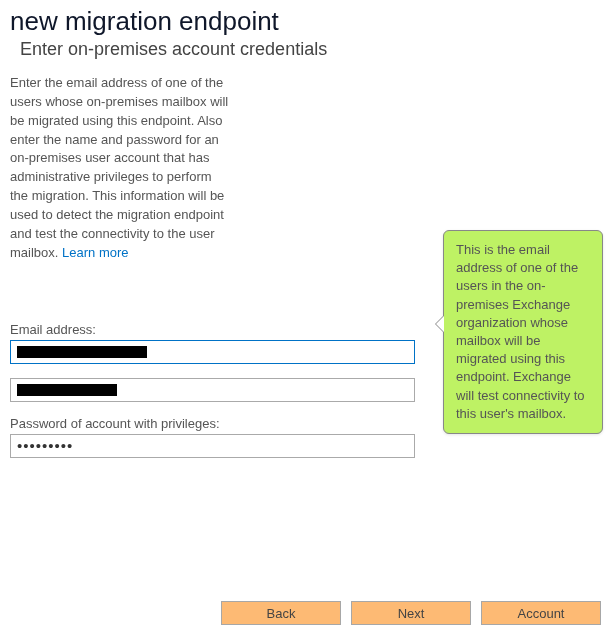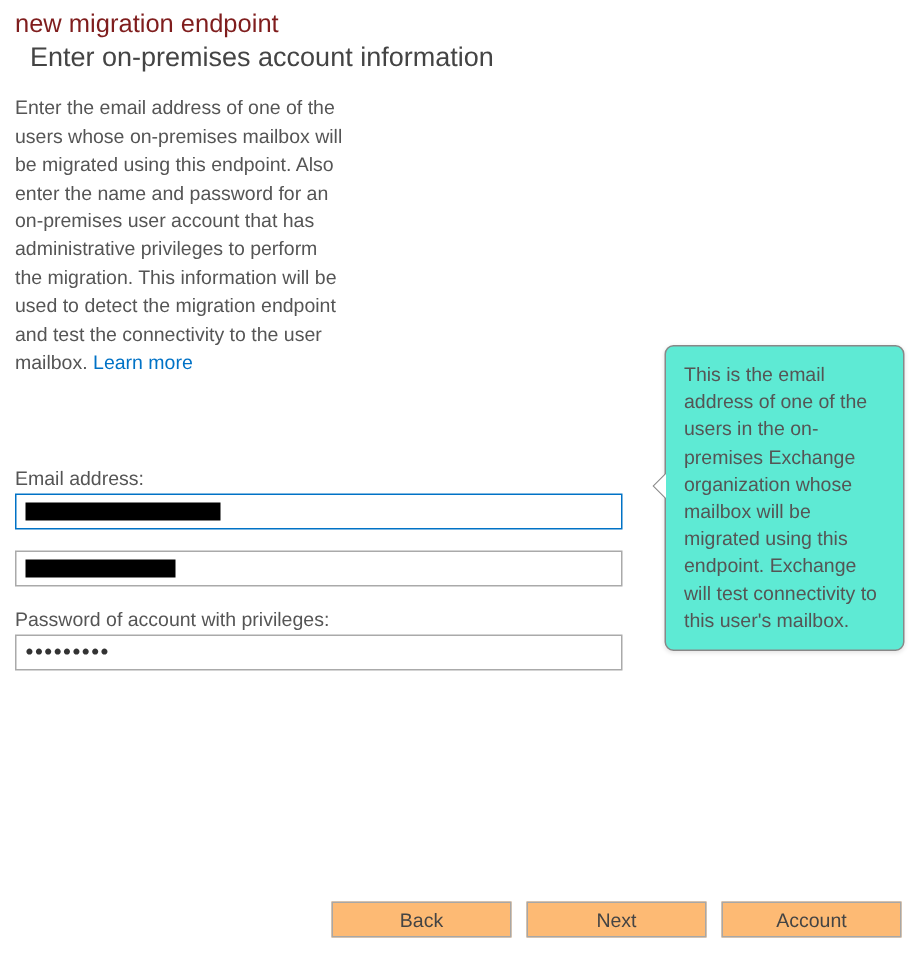--- a/index.html
+++ b/index.html
@@ -10,23 +10,23 @@
     body {
       font-family: "Segoe UI", "Segoe UI Light", Arial, sans-serif;
       font-size: 13px;
       color: #333;
       width: 613px;
       height: 637px;
       position: relative;
       background: #fff;
     }
     .page-title {
-      font-size: 17px;
+      font-size: 26px;
       font-weight: 300;
-      color: #7f1d1d;
+      color: #0f172a;
       padding: 6px 10px 2px 10px;
     }
     .page-subtitle {
       font-size: 18px;
       font-weight: 400;
       color: #444;
       padding: 0 10px 14px 20px;
     }
     .description {
       font-size: 13px;
@@ -77,21 +77,21 @@
       height: 12px;
       vertical-align: middle;
     }
     .tooltip-box {
       position: absolute;
       top: 230px;
       right: 10px;
       width: 160px;
       border: 1px solid #888;
       border-radius: 6px;
-      background: #5eead4;
+      background: #bef264;
       padding: 10px 12px;
       font-size: 13px;
       line-height: 1.4;
       color: #555;
       box-shadow: 0 1px 3px rgba(0,0,0,0.1);
     }
     .tooltip-arrow {
       position: absolute;
       left: -9px;
       top: 84px;
@@ -129,21 +129,21 @@
     }
     .dots {
       font-size: 15px;
       letter-spacing: 1px;
     }
   </style>
 </head>
 <body>
 
 <div class="page-title">new migration endpoint</div>
-<div class="page-subtitle">Enter on-premises account information</div>
+<div class="page-subtitle">Enter on-premises account credentials</div>
 
 <div class="description">
   <span>Enter the email address of one of the users whose on-premises mailbox will be migrated using this endpoint. Also enter the name and password for an on-premises user account that has administrative privileges to perform the migration. This information will be used to detect the migration endpoint and test the connectivity to the user mailbox. </span><a href="#" class="learn-more">Learn more</a>
 </div>
 
 <div class="form-area">
 
   <label class="field-label">Email address:</label>
   <div class="text-input focused">
     <span class="redacted-short"></span>

